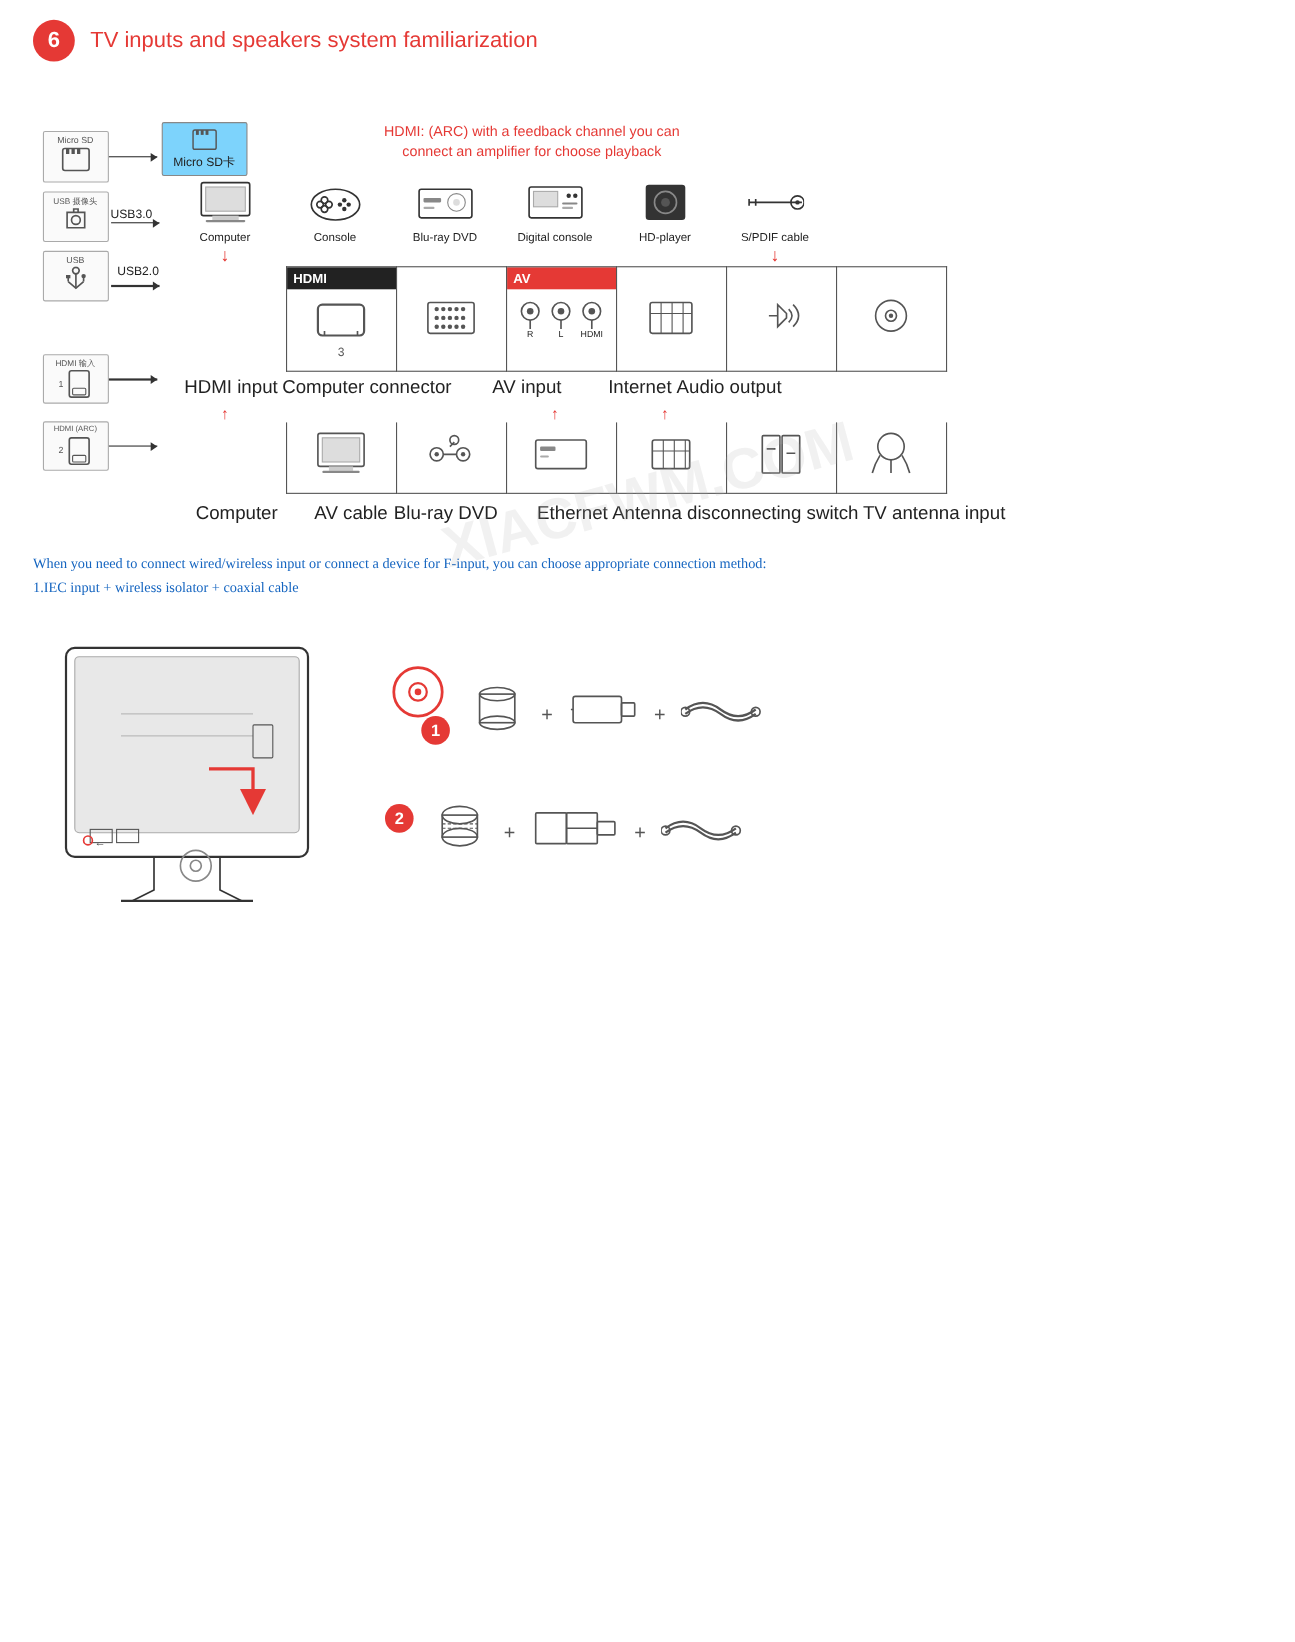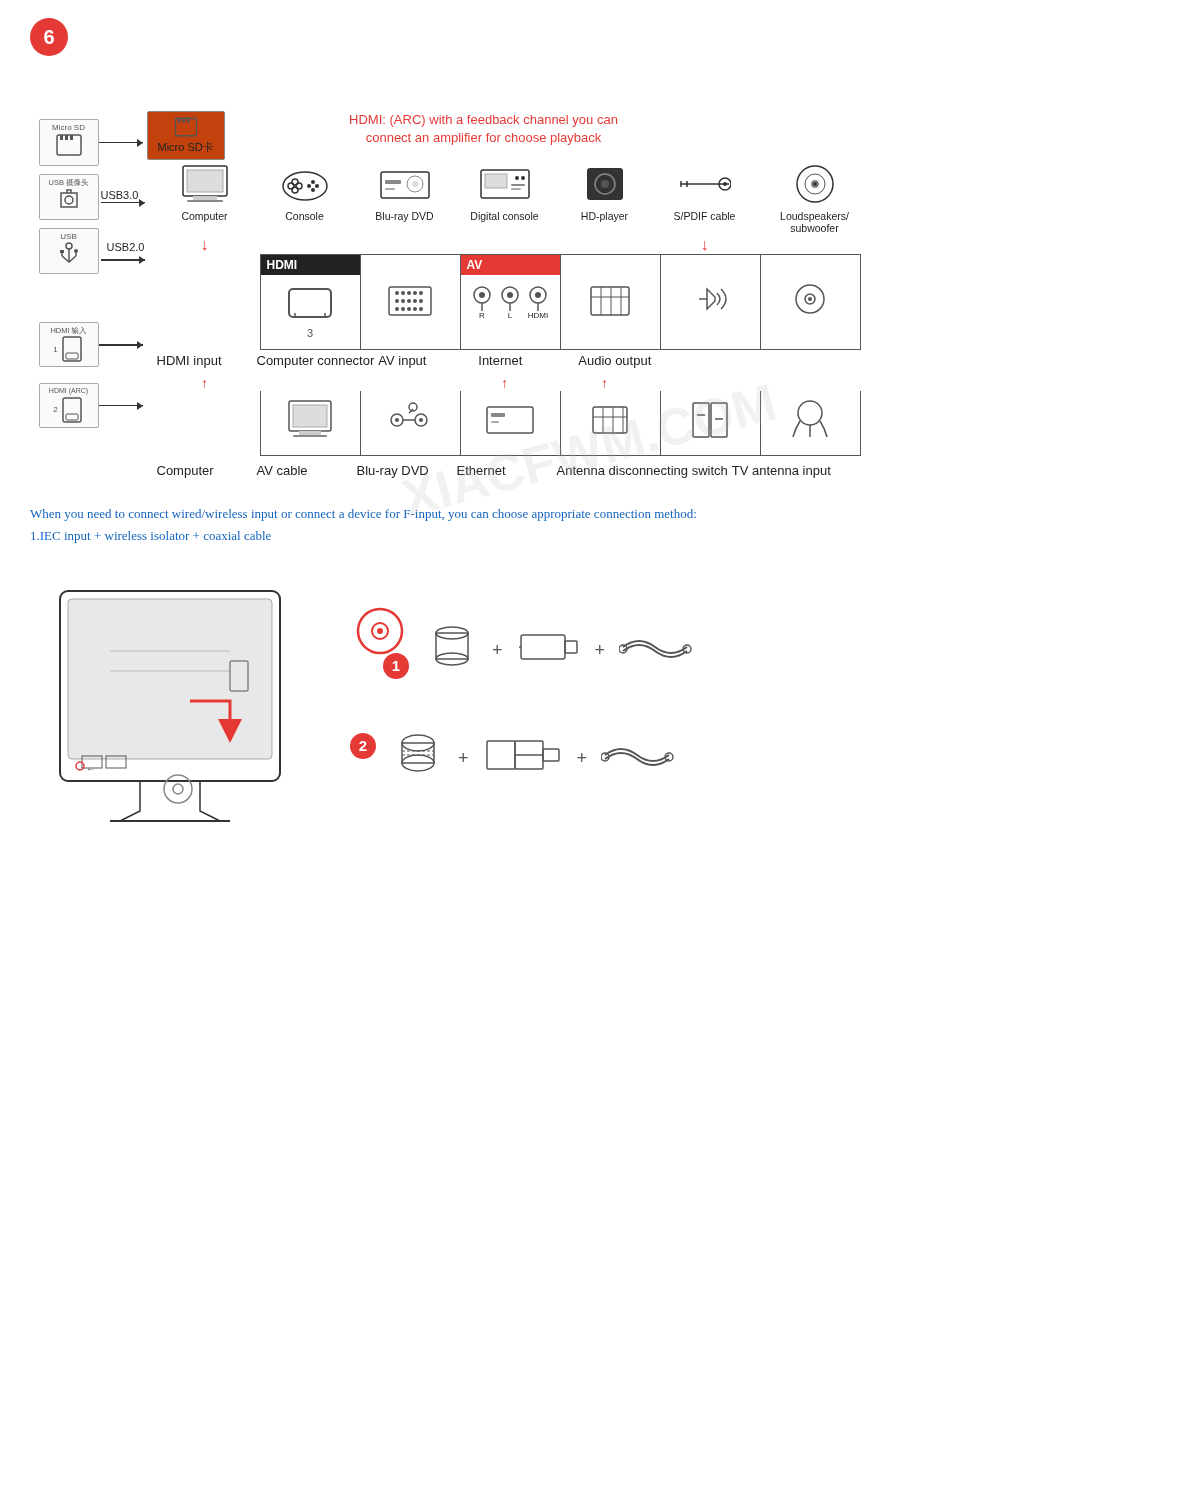--- a/index.html
+++ b/index.html
@@ -142,22 +142,22 @@
       font-size: 10.5px;
       color: #222;
     }
 
     .labels-below {
       display: flex;
       margin-left: 105px;
     }
     .lbl-cell {
       min-width: 100px;
-      text-align: left;
-      font-size: 13px;
+      text-align: right;
+      font-size: 17px;
       padding: 3px 2px;
       line-height: 1.3;
     }
     .left-icon-box {
       width: 60px;
       border: 1.5px solid #aaa;
       border-radius: 2px;
       padding: 3px 2px;
       display: flex;
       flex-direction: column;
@@ -198,20 +198,21 @@
   </style>
 </head>
 <body>
 
 <div class="page-container">
 
   <div class="watermark">XIACFWM.COM</div>
 
   <div class="header">
     <div class="header-circle">6</div>
+    <div class="header-title">TV inputs and speakers system familiarization</div>
   </div>
 
   <div style="position:relative; width:1100px; margin:0 auto;">
 
     <div class="hdmi-arc-label">
       <span>HDMI: (ARC) with a feedback channel you can</span><br>
       <span>connect an amplifier for choose playback</span>
     </div>
 
     <div style="margin-top: 55px; position:relative; display:flex; align-items:flex-start;">
@@ -307,21 +308,21 @@
           <div style="width:44px;height:1.5px;background:#333;position:relative;">
             <div style="position:absolute;right:0;top:-3px;border-top:4px solid transparent;border-bottom:4px solid transparent;border-left:6px solid #333;"></div>
           </div>
         </div>
 
       </div>
 
       <div style="flex:1;">
 
         <div style="margin-left:-8px; margin-bottom:4px; font-size:12px;">
-          <div style="background:#c2410c;border:1.5px solid #888;border-radius:2px;display:inline-block;padding:4px 10px;text-align:center;">
+          <div style="background:#7dd3fc;border:1.5px solid #888;border-radius:2px;display:inline-block;padding:4px 10px;text-align:center;">
             <svg width="28" height="22" viewBox="0 0 32 24" style="display:block;margin:0 auto;">
                 <rect x="4" y="2" width="24" height="20" rx="2" fill="none" stroke="#555" stroke-width="1.5"></rect>
                 <rect x="7" y="2" width="3" height="5" fill="#555"></rect>
                 <rect x="12" y="2" width="3" height="5" fill="#555"></rect>
                 <rect x="17" y="2" width="3" height="5" fill="#555"></rect>
               </svg>
             <div style="font-size:11px; margin-top:2px;">Micro SD卡</div>
           </div>
         </div>
 
@@ -391,32 +392,20 @@
           <div class="dev-cell">
             <div class="dev-icon">
               <svg width="52" height="40" viewBox="0 0 52 40">
                   <line x1="2" y1="20" x2="50" y2="20" stroke="#333" stroke-width="1.5"></line>
                   <circle cx="46" cy="20" r="6" fill="none" stroke="#333" stroke-width="1.5"></circle>
                   <circle cx="46" cy="20" r="2" fill="#333"></circle>
                   <path d="M2 17 L2 23 M8 17 L8 23" stroke="#333" stroke-width="1.5"></path>
                 </svg>
             </div>
             <div class="dev-name">S/PDIF cable</div>
-          </div>
-          <div class="dev-cell" style="width:120px;">
-            <div class="dev-icon">
-              <svg width="52" height="40" viewBox="0 0 52 40">
-                  <circle cx="26" cy="20" r="18" fill="none" stroke="#333" stroke-width="1.5"></circle>
-                  <circle cx="26" cy="20" r="10" fill="none" stroke="#555" stroke-width="1"></circle>
-                  <circle cx="26" cy="20" r="4" fill="#888"></circle>
-                  <circle cx="26" cy="20" r="2" fill="#333"></circle>
-                </svg>
-            </div>
-            <div class="dev-name" style="white-space:pre-line;">Loudspeakers/
-subwoofer</div>
           </div>
         </div>
 
         <div style="display:flex; margin-left:0; margin-bottom:0;">
           <div style="min-width:100px; text-align:center; color:#e53935; font-size:16px;">↓</div>
           <div style="min-width:100px;"></div>
           <div style="min-width:100px;"></div>
           <div style="min-width:100px;"></div>
           <div style="min-width:100px;"></div>
           <div style="min-width:100px; text-align:center; color:#e53935; font-size:16px;">↓</div>

